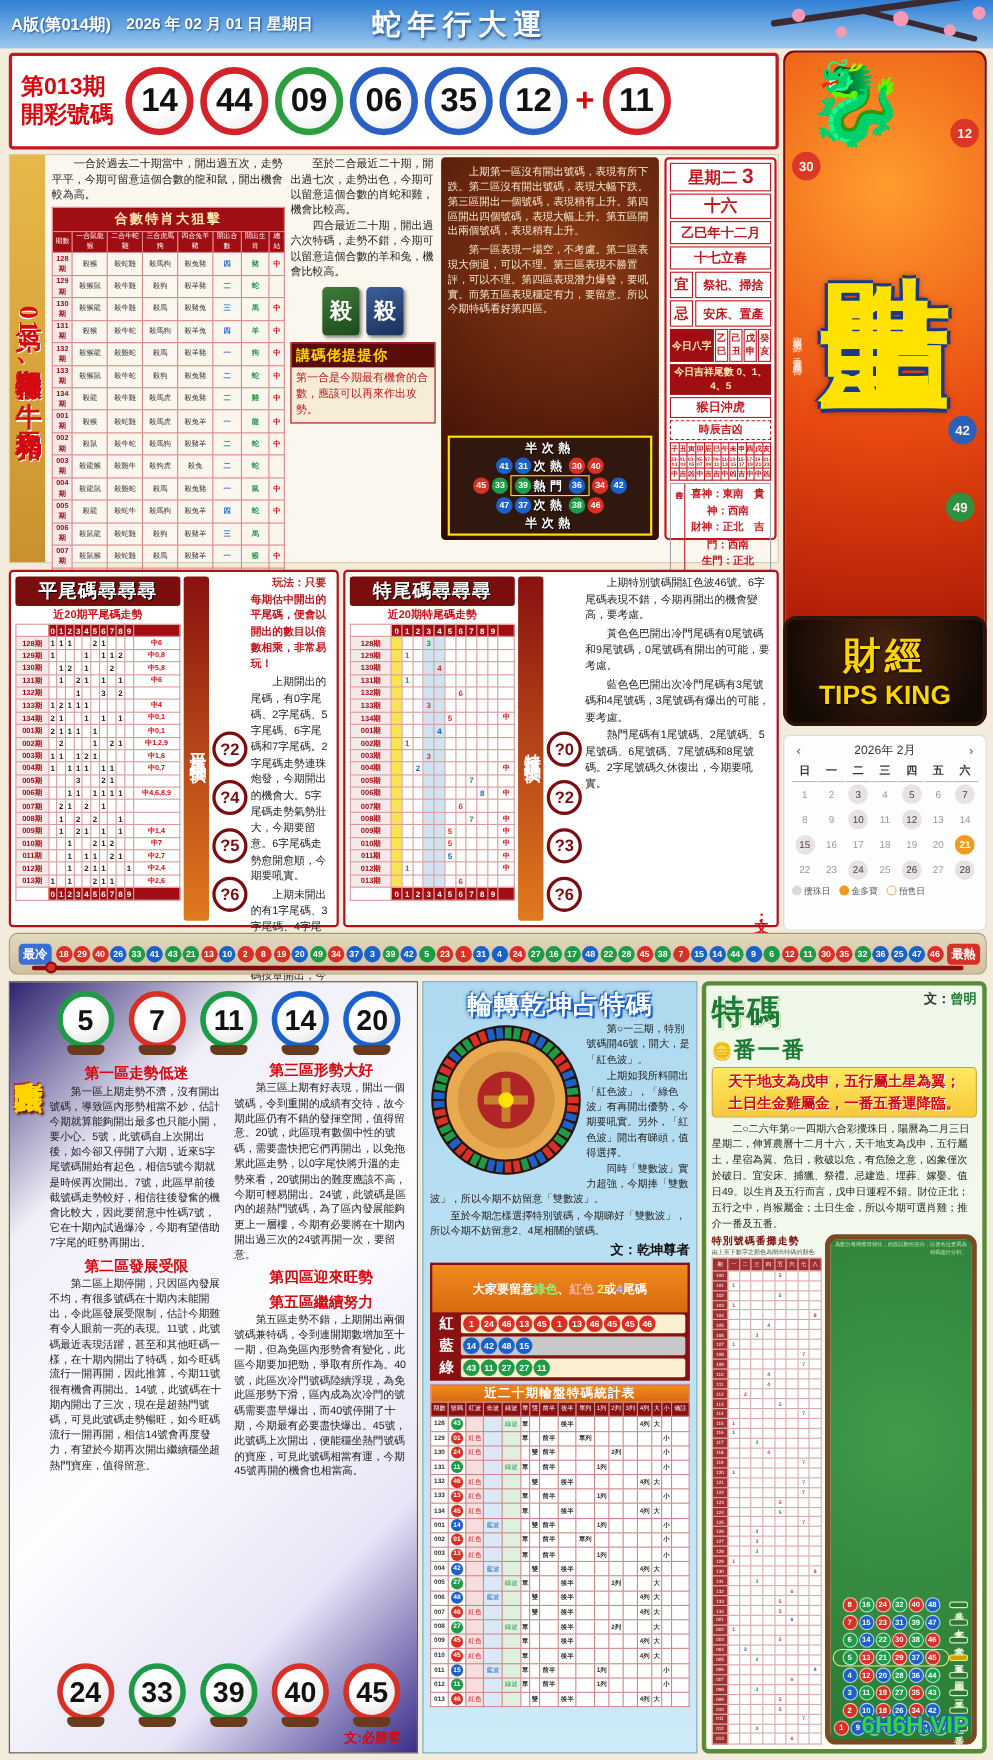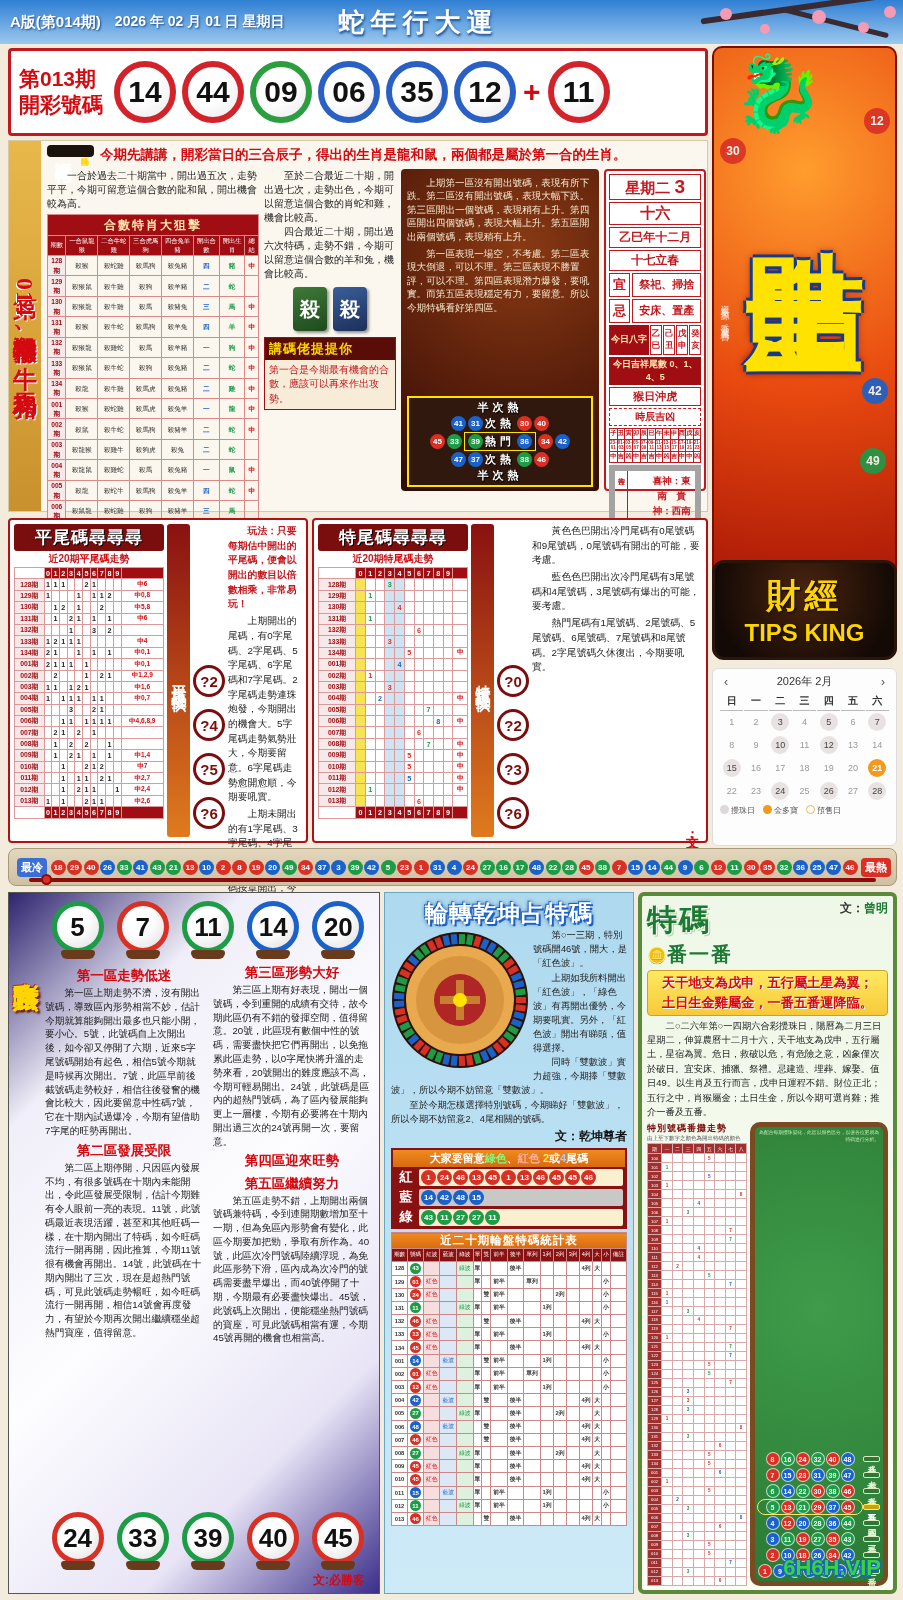--- a/index.html
+++ b/index.html
@@ -82,21 +82,21 @@
   .alm-row{border:1px solid #c2181f;text-align:center;font-weight:bold;padding:1px 2px;}
   .alm-big{font-size:15px;}
   .alm-flex{display:flex;gap:2px;}
   .alm-flex .lab{border:1px solid #c2181f;font-size:13px;font-weight:bold;padding:2px 3px;display:flex;align-items:center;}
   .alm-flex .val{border:1px solid #c2181f;flex:1;font-size:11px;font-weight:bold;display:flex;align-items:center;justify-content:center;}
   .bazi{display:flex;gap:1px;align-items:stretch;}
   .bazi .bl{background:#a00d12;color:#ffe9b0;font-size:9px;font-weight:bold;display:flex;align-items:center;padding:0 2px;}
   .bazi .bv{border:1px solid #c2181f;font-size:8.5px;flex:1;text-align:center;padding:2px 0;font-weight:bold;}
   .shichen{width:100%;border-collapse:collapse;}
   .shichen td{border:1px solid #c2181f;font-size:6.3px;text-align:center;padding:0.5px 0;font-weight:bold;color:#c2181f;}
-  .gods{border:6px solid #a3a3a3;display:flex;margin-top:auto;gap:20px;}
+  .gods{border:1px solid #a3a3a3;display:flex;margin-top:auto;}
   .gods .gl{writing-mode:vertical-rl;font-size:7px;border-right:1px solid #c2181f;padding:1px;}
   .gods .gv{flex:1;font-size:9.5px;font-weight:bold;line-height:1.6;text-align:center;padding:2px;}
   
   .tailpan{position:absolute;background:#fff;border:2px solid #b01116;border-radius:4px;display:flex;padding:4px;gap:3px;}
   .twtitle{background:#7a0d0d;color:#fff;font-weight:bold;font-size:17px;text-align:center;letter-spacing:1px;padding:2px 0;border-radius:3px;text-shadow:1px 1px 0 #000;}
   .twsub{color:#c2181f;font-weight:bold;font-size:10px;text-align:center;padding:1px 0;}
   .twsub .hl{color:#d40a10;}
   .twgrid{width:100%;border-collapse:collapse;}
   .twgrid td,.twgrid th{border:1px solid #d99;font-size:7.2px;text-align:center;padding:0;height:11.4px;color:#222;}
   .twgrid .dig{background:#a00d12;color:#fff;font-weight:bold;}
@@ -130,21 +130,21 @@
   .bl-art{flex:1;column-count:2;column-gap:10px;font-size:9.7px;line-height:1.42;color:#1a1a1a;margin-top:2px;}
   .bl-art h4{color:#d40a10;font-size:13.5px;text-align:center;margin:3px 0 1px;break-after:avoid;}
   .bl-art p{text-indent:2em;}
   .bl-sig{text-align:right;color:#d40a10;font-weight:bold;font-size:12px;padding:0 6px 2px;}
   .bm-pan{position:absolute;left:384px;top:892px;width:250px;height:702px;background:linear-gradient(180deg,#aed9ef,#cdeaf7);border:1px solid #6aa5c2;padding:5px 6px;display:flex;flex-direction:column;}
   .bm-title{font-size:23px;font-weight:bold;color:#fff;text-shadow:2px 2px 0 #1a62c9,-1px -1px 0 #1a62c9,0 0 4px #0a3a7a;text-align:center;letter-spacing:1px;font-family:"Liberation Serif","DejaVu Serif",serif;}
   .bm-body{font-size:9.3px;line-height:1.5;color:#222;}
   .bm-body p{text-indent:2em;margin-bottom:1px;}
   .bm-sig{text-align:right;color:#111;font-weight:bold;font-size:12px;font-family:"Liberation Serif","DejaVu Serif",serif;}
   .cbox{border:2px solid #8a1111;background:#8a1111;margin-top:3px;}
-  .cbox .ch{background:linear-gradient(180deg,#f08a1e,#d96a10);color:#fff;font-weight:bold;font-size:11px;text-align:center;padding:1px 0;}
+  .cbox .ch{background:linear-gradient(180deg,#f08a1e,#d96a10);color:#fff;font-weight:bold;font-size:11px;text-align:center;padding:14px 0;}
   .crow{display:flex;align-items:center;gap:2px;padding:1px 2px;}
   .crow .cl{width:22px;text-align:center;font-size:13px;font-weight:bold;color:#fff;}
   .crow .cballs{flex:1;display:flex;gap:1px;padding:1px 2px;border-radius:2px;}
   .crow.r1 .cballs{background:#faf0cf;}
   .crow.r2 .cballs{background:#c8c8c8;}
   .crow.r3 .cballs{background:#faf0cf;}
   .stat{width:100%;border-collapse:collapse;margin-top:3px;background:#fff;}
   .stat td,.stat th{border:1px solid #c88;font-size:5.8px;text-align:center;padding:0;height:13.2px;color:#333;}
   .stat .st-t{background:linear-gradient(180deg,#f08a1e,#d96a10);color:#fff;font-size:11.5px;font-weight:bold;letter-spacing:1px;height:16px;}
   .stat .hh{background:#8a1111;color:#fff;font-size:5.6px;}
@@ -340,27 +340,20 @@
         <span><span class="lgdot" style="background: rgb(242, 154, 29);"></span>金多寶</span>
         <span><span class="lgdot" style="background: rgb(255, 255, 255); border: 1px solid rgb(232, 184, 75);"></span>預售日</span>
       </div>
   </div>
 
   <div class="sec1">
     <div class="vstrip">
         <div>第014期殺特肖猴、牛、馬和豬</div>
       </div>
     <div class="s1main">
-      <div class="s1top">
-        <div class="kbadge">
-          <span class="kb1">講碼佬</span>
-          <span class="kb2">特碼論肖</span>
-        </div>
-        <div class="intro">今期先講講，開彩當日的三合辰子，得出的生肖是龍和鼠，兩個都是屬於第一合的生肖。</div>
-      </div>
       <div class="s1cols">
         <div class="colA">
           <p style="text-indent:2em;">一合於過去二十期當中，開出過五次，走勢平平，今期可留意這個合數的龍和鼠，開出機會較為高。</p>
           <table class="combo" id="combo-table">
               <tbody>
                 <tr>
                   <td colspan="8" class="ct">合數特肖大狙擊</td>
                 </tr>
                 <tr>
                   <td class="hh">期數</td>
@@ -1351,20 +1344,21 @@
         </table>
     </div>
     <div class="vtab">特尾碼提供</div>
     <div class="circcol" id="tw-circ">
         <div class="qcirc">?0</div>
         <div class="qcirc">?2</div>
         <div class="qcirc">?3</div>
         <div class="qcirc">?6</div>
       </div>
     <div class="tailart">
+      <p>上期特別號碼開紅色波46號。6字尾碼表現不錯，今期再開出的機會變高，要考慮。</p>
       <p>黃色色巴開出冷門尾碼有0尾號碼和9尾號碼，0尾號碼有開出的可能，要考慮。</p>
       <p>藍色色巴開出次冷門尾碼有3尾號碼和4尾號碼，3尾號碼有爆出的可能，要考慮。</p>
       <p>熱門尾碼有1尾號碼、2尾號碼、5尾號碼、6尾號碼、7尾號碼和8尾號碼。2字尾號碼久休復出，今期要吼實。</p>
       <div class="sig-vert">文：尋公子</div>
     </div>
   </div>
 
   <div class="strip">
     <span class="striplab lab-cold">最冷</span>
     <div id="strip-balls" style="display:flex;gap:1.5px;flex:1;">

